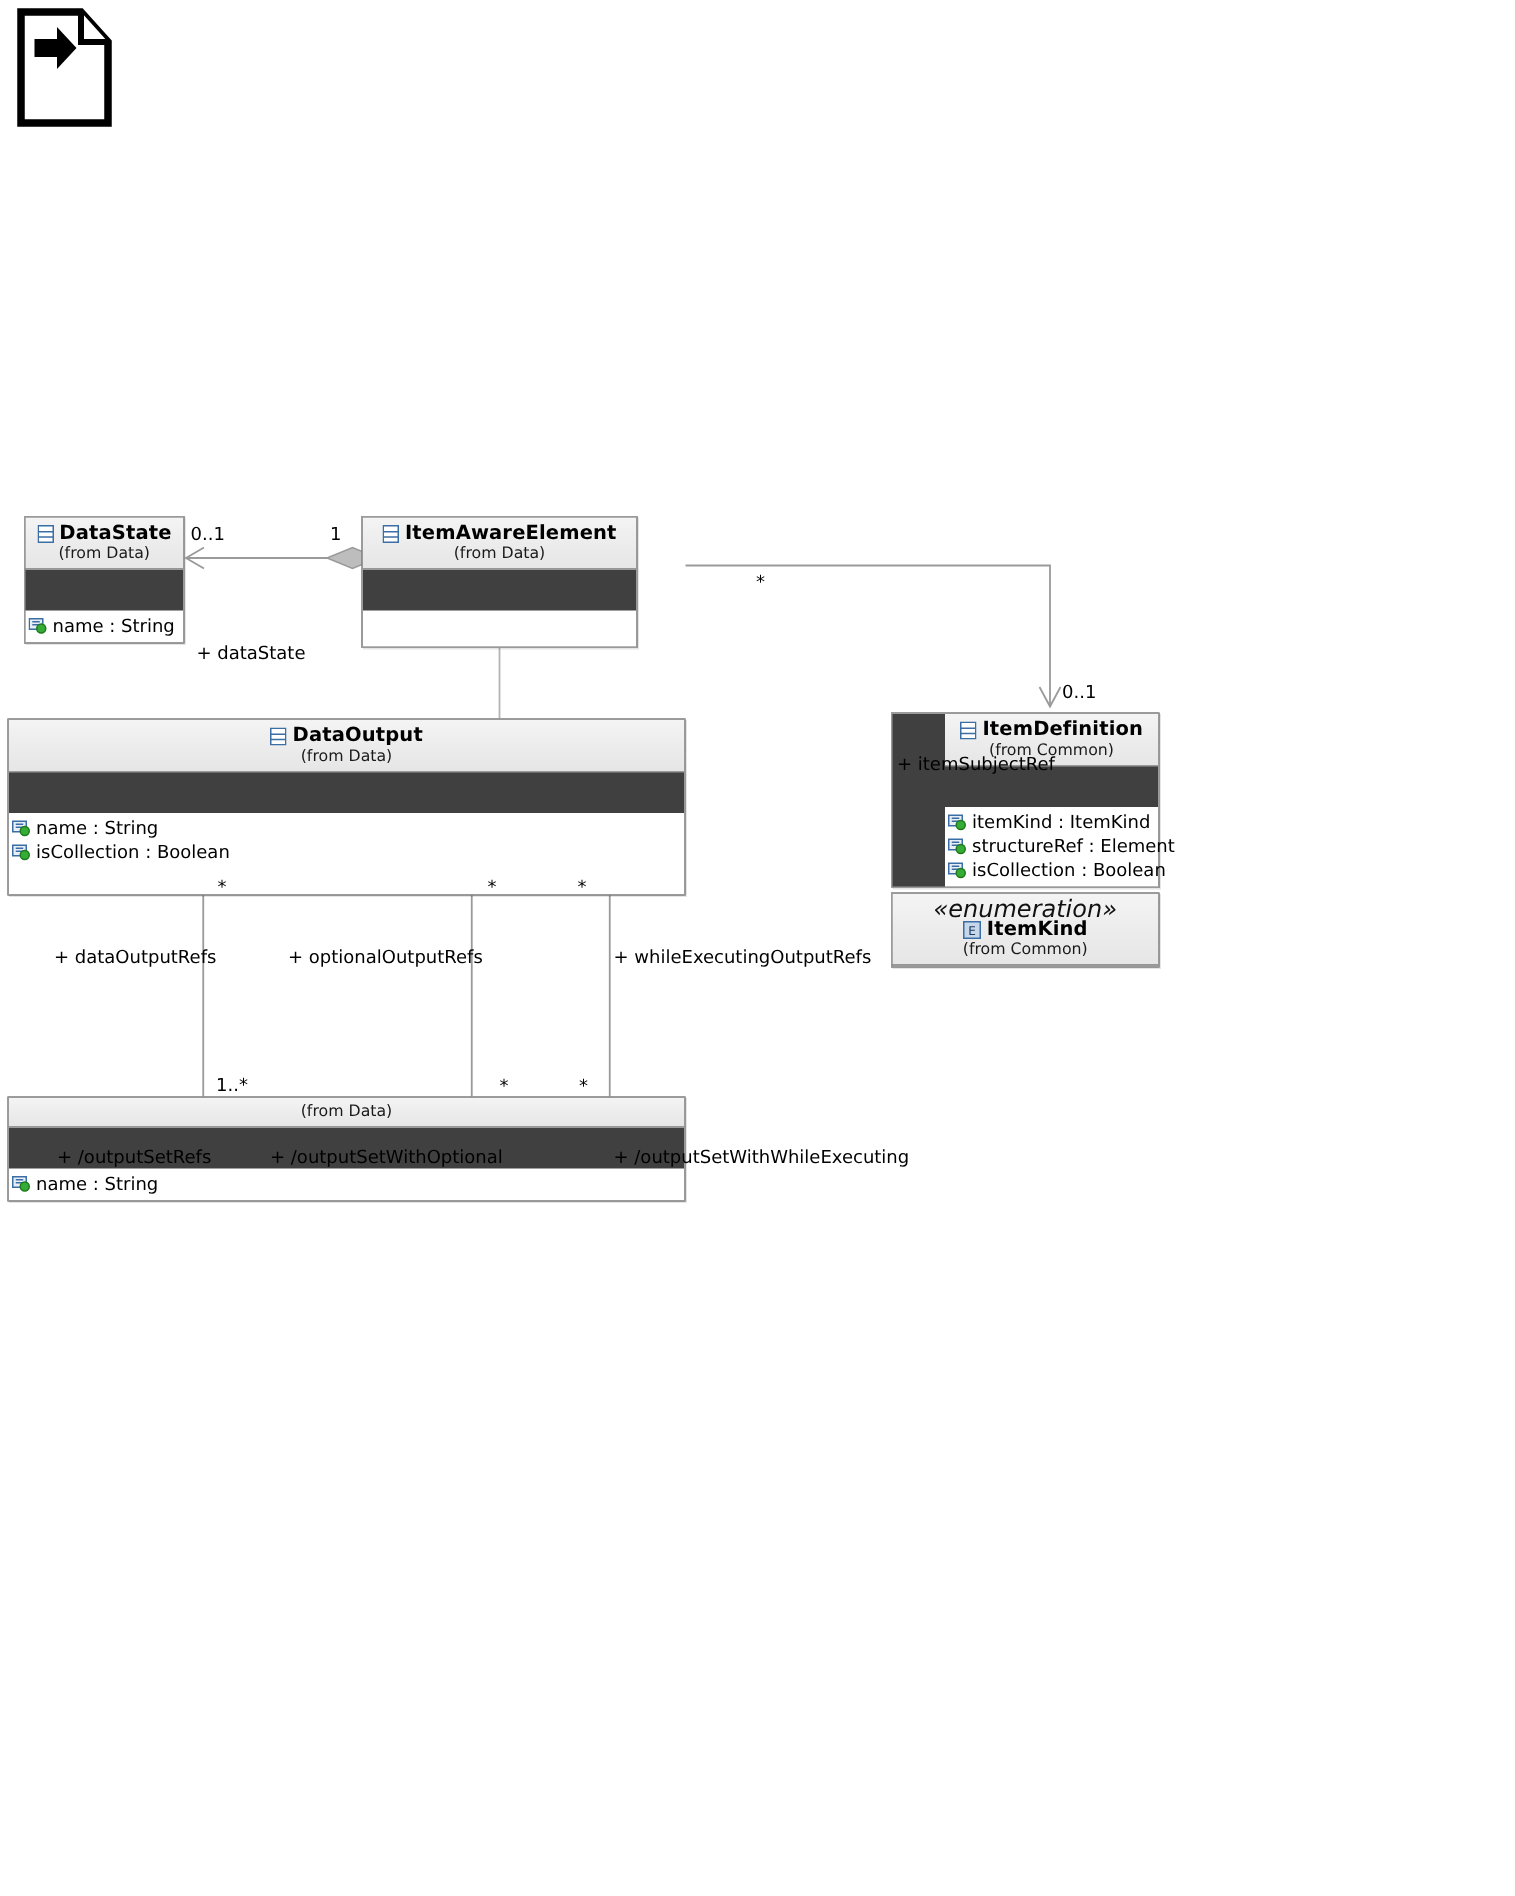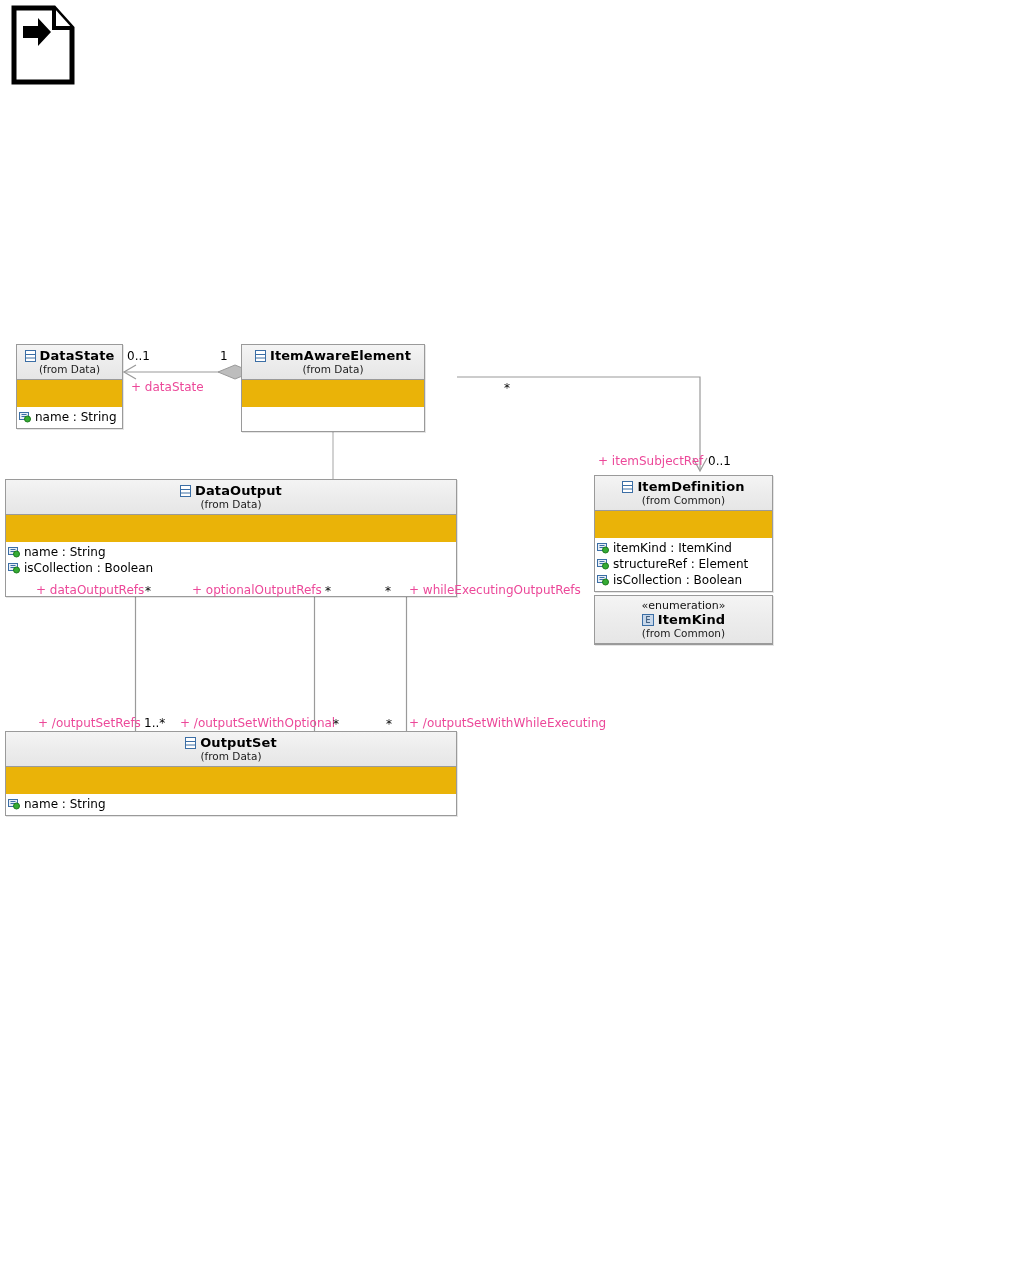--- a/index.html
+++ b/index.html
@@ -30,34 +30,35 @@
     top: 4px;
     width: 66px;
     height: 82px;
   }
 
   
   .uml-class {
     position: absolute;
     box-sizing: border-box;
     border: 1px solid #9a9a9a;
-    background: #eab308;
+    background: #404040;
     box-shadow: 1px 1px 0 rgba(0,0,0,0.10);
   }
   .uml-header {
     box-sizing: border-box;
     border-bottom: 1px solid #9a9a9a;
     background: linear-gradient(to bottom, #f4f4f4 0%, #ededed 45%, #e6e6e6 100%);
     text-align: center;
     padding: 3px 4px 3px 4px;
   }
   .uml-stereotype {
-    font-size: 11px;
+    font-size: 16px;
     line-height: 13px;
     color: #111;
+    font-style: italic;
   }
   .uml-title-row {
     display: flex;
     align-items: center;
     justify-content: center;
     gap: 4px;
     line-height: 15px;
   }
   .uml-name {
     font-weight: bold;
@@ -94,22 +95,23 @@
     display: inline-block;
     flex: 0 0 auto;
     line-height: 0;
   }
 
   
   .edge-label {
     position: absolute;
     font-size: 12px;
     line-height: 14px;
-    color: #ec4899;
+    color: #000000;
     white-space: nowrap;
+    margin-top: 48px;
   }
   .mult {
     position: absolute;
     font-size: 12px;
     line-height: 14px;
     color: #000;
     white-space: nowrap;
   }
 </style>
 </head>
@@ -219,21 +221,21 @@
             <line x1="2.5" y1="3.5" x2="7.5" y2="3.5" stroke="#3b6ea5"></line>
             <line x1="2.5" y1="5.5" x2="7.5" y2="5.5" stroke="#3b6ea5"></line>
             <circle cx="8.5" cy="8" r="3" fill="#35ac35" stroke="#1d7a1d"></circle>
           </svg>
       </span>
       <span class="attr-text">isCollection : Boolean</span>
     </div>
   </div>
 </div>
 
-<div class="uml-class" style="left:594px; top:475px; width:179px;">
+<div class="uml-class" style="left:594px; top:475px; width:179px;padding-left:35px;">
   <div class="uml-header">
     <div class="uml-title-row">
       <span class="ico">
         <svg width="11" height="12" viewBox="0 0 11 12">
             <rect x="0.5" y="0.5" width="10" height="11" fill="#fff" stroke="#3b6ea5"></rect>
             <line x1="0.5" y1="4.5" x2="10.5" y2="4.5" stroke="#3b6ea5"></line>
             <line x1="0.5" y1="8" x2="10.5" y2="8" stroke="#3b6ea5"></line>
           </svg>
       </span>
       <span class="uml-name">ItemDefinition</span>
@@ -288,30 +290,20 @@
           </svg>
       </span>
       <span class="uml-name">ItemKind</span>
     </div>
     <div class="uml-from">(from Common)</div>
   </div>
 </div>
 
 <div class="uml-class" style="left:5px; top:731px; width:452px;">
   <div class="uml-header">
-    <div class="uml-title-row">
-      <span class="ico">
-        <svg width="11" height="12" viewBox="0 0 11 12">
-            <rect x="0.5" y="0.5" width="10" height="11" fill="#fff" stroke="#3b6ea5"></rect>
-            <line x1="0.5" y1="4.5" x2="10.5" y2="4.5" stroke="#3b6ea5"></line>
-            <line x1="0.5" y1="8" x2="10.5" y2="8" stroke="#3b6ea5"></line>
-          </svg>
-      </span>
-      <span class="uml-name">OutputSet</span>
-    </div>
     <div class="uml-from">(from Data)</div>
   </div>
   <div class="uml-compartment">
     <div class="uml-attr">
       <span class="ico">
         <svg width="13" height="12" viewBox="0 0 13 12">
             <rect x="0.5" y="1.5" width="9" height="7" fill="#e8eef6" stroke="#3b6ea5"></rect>
             <line x1="2.5" y1="3.5" x2="7.5" y2="3.5" stroke="#3b6ea5"></line>
             <line x1="2.5" y1="5.5" x2="7.5" y2="5.5" stroke="#3b6ea5"></line>
             <circle cx="8.5" cy="8" r="3" fill="#35ac35" stroke="#1d7a1d"></circle>

